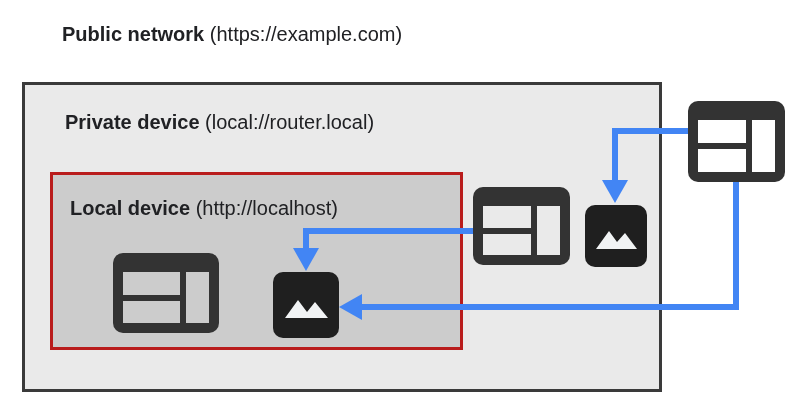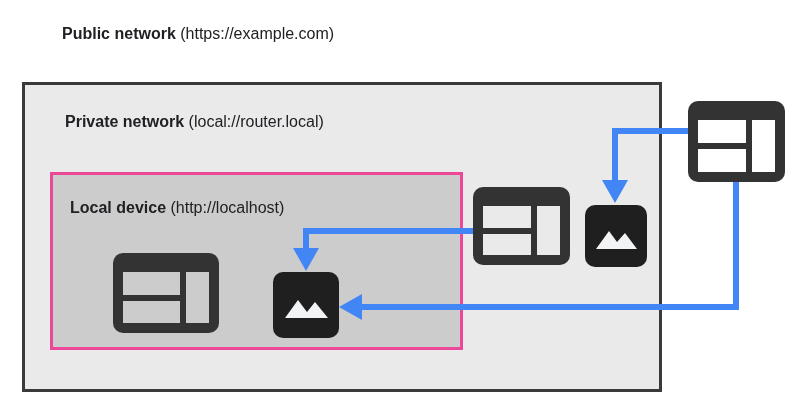--- a/index.html
+++ b/index.html
@@ -19,21 +19,21 @@
     left: 0; top: 0;
     width: 800px;
     height: 420px;
   }
 
   
   .label {
     position: absolute;
     white-space: nowrap;
     color: #202124;
-    font-size: 16px;
+    font-size: 20px;
     line-height: 24px;
   }
   .label .strong { font-weight: 700; }
   .label .url { font-weight: 400; }
 
   #public-label  { left: 62px;  top: 22px;  }
   #private-label { left: 62px;  top: 107px; }
   #device-label  { left: 64px;  top: 190px; }
 
   
@@ -44,21 +44,21 @@
   #private-network-box {
     left: 22px; top: 82px;
     width: 640px; height: 310px;
     background: #eaeaea;
     border: 3px solid #3a3a3a;
   }
   #local-device-box {
     left: 25px; top: 87px;       
     width: 413px; height: 178px;
     background: #cccccc;
-    border: 3px solid #ec4899;
+    border: 3px solid #b91c1c;
   }
 
   
   .window-icon {
     position: absolute;
     box-sizing: border-box;
     background: #333333;
     border-radius: 10px;
     padding: 19px 10px 10px 10px;
     display: flex;
@@ -123,21 +123,21 @@
 <div id="stage">
 
   <div class="label" id="public-label">
     <span class="strong">Public network</span>
     <span class="url">(https://example.com)</span>
   </div>
 
   <div class="box" id="private-network-box">
 
     <div class="label" id="private-label" style="left:40px; top:25px;">
-      <span class="strong">Private network</span>
+      <span class="strong">Private device</span>
       <span class="url">(local://router.local)</span>
     </div>
 
     <div class="box" id="local-device-box">
       <div class="label" id="device-label" style="left:17px; top:21px;">
         <span class="strong">Local device</span>
         <span class="url">(http://localhost)</span>
       </div>
     </div>
 

